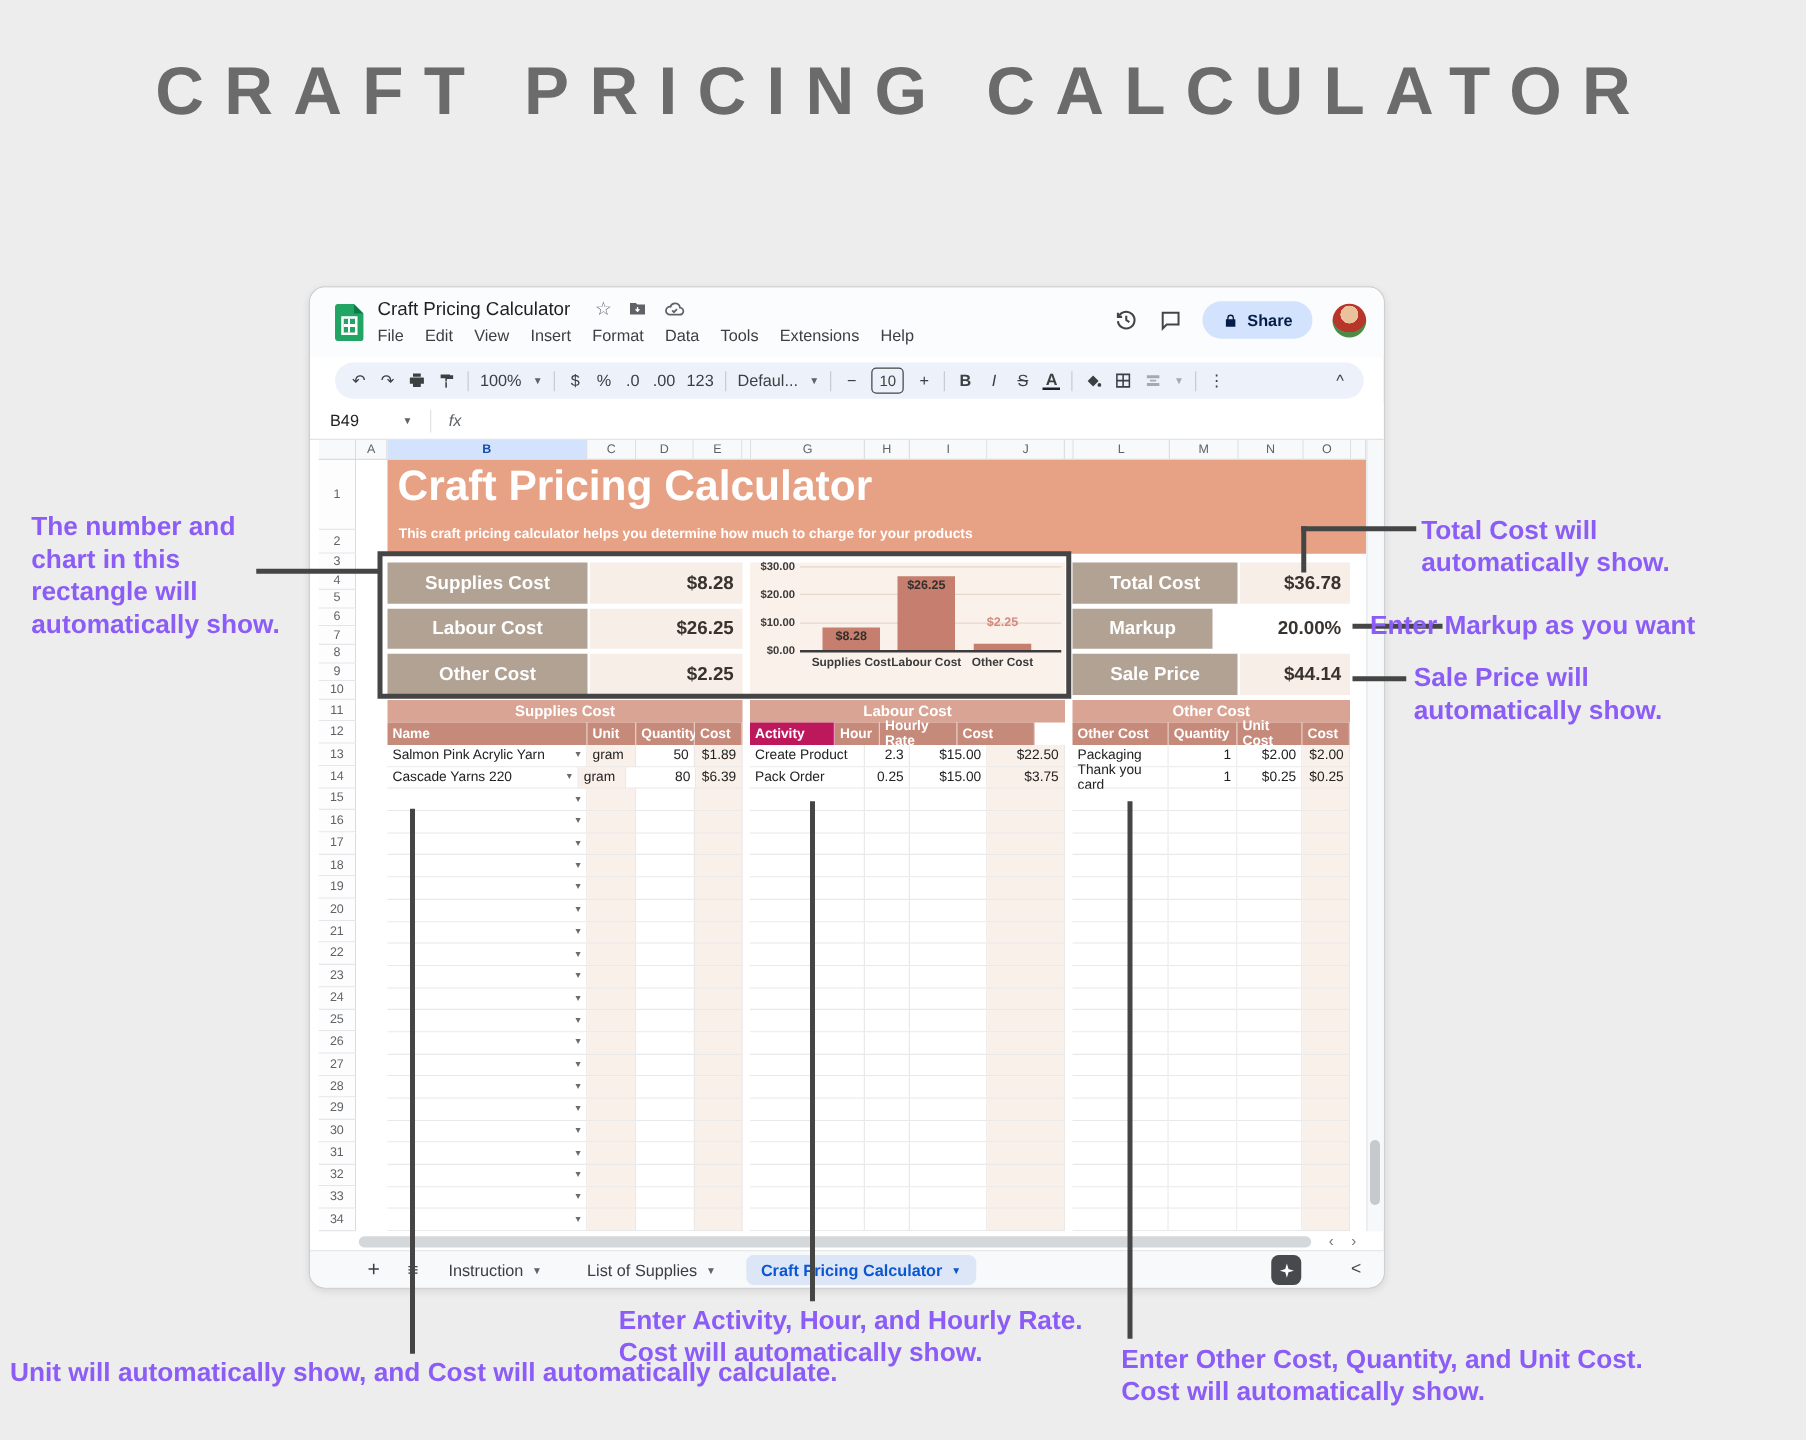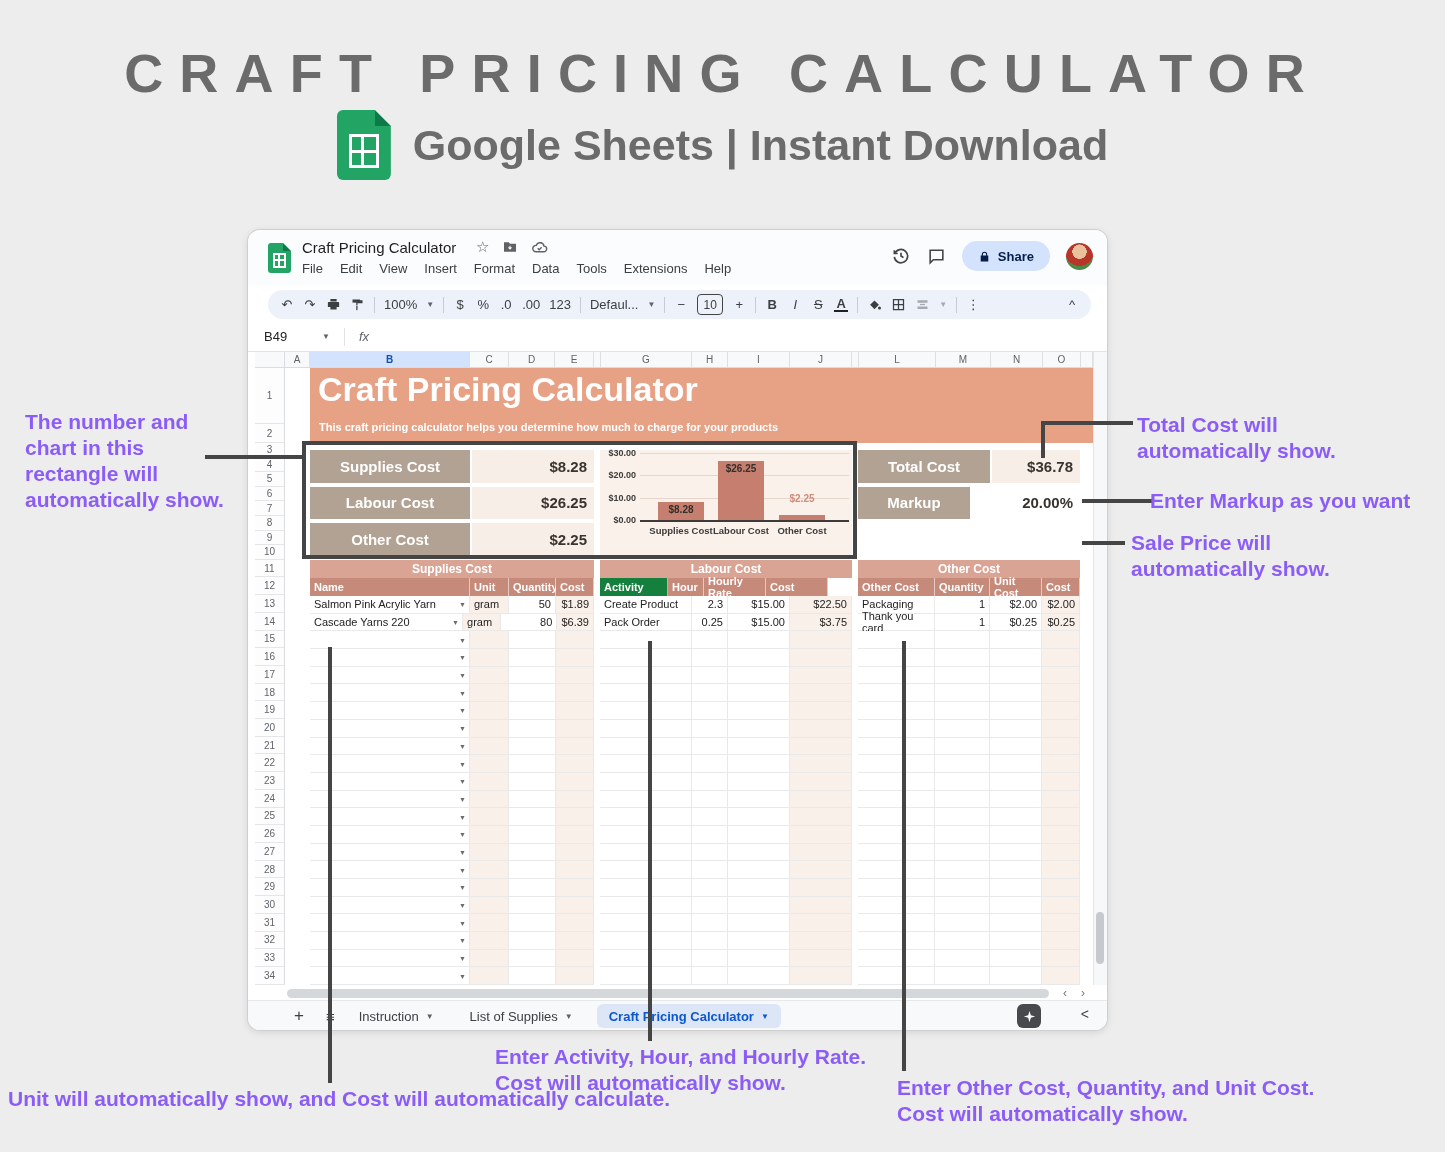--- a/index.html
+++ b/index.html
@@ -117,27 +117,20 @@
   .cline{position:absolute;background:#454545;}
   .crect{position:absolute;border:4px solid #454545;background:transparent;pointer-events:none;}
   svg{display:block;}
 </style>
 </head>
 <body>
 
 <div class="page">
 
   <div class="hero-title">CRAFT PRICING CALCULATOR</div>
-  <div class="hero-sub">
-    <span class="gsheet gsheet-lg">
-        <span class="fold"></span>
-        <span class="ggrid"></span>
-      </span>
-    <span>Google Sheets | Instant Download</span>
-  </div>
 
   <div class="window">
     <div class="titlebar">
       <span class="gsheet gsheet-sm tb-logo">
           <span class="fold"></span>
           <span class="ggrid"></span>
         </span>
       <span class="doc-title">Craft Pricing Calculator</span>
       <span class="doc-icons">
         <span>☆</span>
@@ -339,20 +332,24 @@
           </div>
         <div style="position:absolute;left:573px;top:82px;width:222px;" id="sumR">
             <div class="sumrow">
               <div class="sumlabel" style="width: 132px; background: rgb(177, 162, 148);">Total Cost</div>
               <div class="sumvalue" style="flex: 1 1 0%; background: rgb(248, 238, 232);">$36.78</div>
             </div>
             <div class="sumrow">
               <div class="sumlabel" style="width: 112px; background: rgb(177, 162, 148);">Markup</div>
               <div class="sumvalue" style="flex: 1 1 0%; background: rgb(255, 255, 255);">20.00%</div>
             </div>
+            <div class="sumrow">
+              <div class="sumlabel" style="width: 132px; background: rgb(177, 162, 148);">Sale Price</div>
+              <div class="sumvalue" style="flex: 1 1 0%; background: rgb(248, 238, 232);">$44.14</div>
+            </div>
           </div>
 
         <div class="chart" id="chart" style="background: rgb(251, 241, 235);">
           <div class="plot" id="plot">
               <div class="gridline" style="top: 0px;"></div>
               <div class="gridline" style="top: 22.3333px;"></div>
               <div class="gridline" style="top: 44.6667px;"></div>
               <div class="bar" style="left: 18px; height: 18.492px; background: rgb(198, 126, 110);"></div>
               <div class="barlabel" style="left: 11px; top: 50.508px;">$8.28</div>
               <div class="bar" style="left: 78px; height: 58.625px; background: rgb(198, 126, 110);"></div>
@@ -546,21 +543,21 @@
                 <span class="dd" style="font-size: 7px;">▼</span>
               </div>
               <div class="g-cell pink" style="width: 39px;"></div>
               <div class="g-cell r" style="width: 47px;"></div>
               <div class="g-cell pink r" style="width: 38px;"></div>
             </div>
           </div>
           <div class="gtable" style="left: 315px; width: 252px;">
             <div class="g-group" style="background: rgb(218, 164, 148);">Labour Cost</div>
             <div class="g-headrow">
-              <div class="g-hcell" style="width: 68px; background: #15803d;">Activity</div>
+              <div class="g-hcell" style="width: 68px; background: #be185d;">Activity</div>
               <div class="g-hcell" style="width: 36px; background: rgb(198, 138, 123);">Hour</div>
               <div class="g-hcell" style="width: 62px; background: rgb(198, 138, 123);">Hourly Rate</div>
               <div class="g-hcell" style="width: 62px; background: rgb(198, 138, 123);">Cost</div>
             </div>
             <div class="g-row">
               <div class="g-cell" style="width: 92px;">Create Product</div>
               <div class="g-cell r" style="width: 36px;">2.3</div>
               <div class="g-cell r" style="width: 62px;">$15.00</div>
               <div class="g-cell pink r" style="width: 62px;">$22.50</div>
             </div>
@@ -883,21 +880,21 @@
   <div class="ann" style="left:25px;top:409px;">
     <div>The number and</div>
     <div>chart in this</div>
     <div>rectangle will</div>
     <div>automatically show.</div>
   </div>
   <div class="ann" style="left:1137px;top:412px;">
     <div>Total Cost will</div>
     <div>automatically show.</div>
   </div>
-  <div class="ann" style="left:1150px;top:488px;">
+  <div class="ann" style="left:1096px;top:488px;">
     <div>Enter Markup as you want</div>
   </div>
   <div class="ann" style="left:1131px;top:530px;">
     <div>Sale Price will</div>
     <div>automatically show.</div>
   </div>
   <div class="ann" style="left:8px;top:1086px;">
     <div>Unit will automatically show, and Cost will automatically calculate.</div>
   </div>
   <div class="ann" style="left:495px;top:1044px;">

